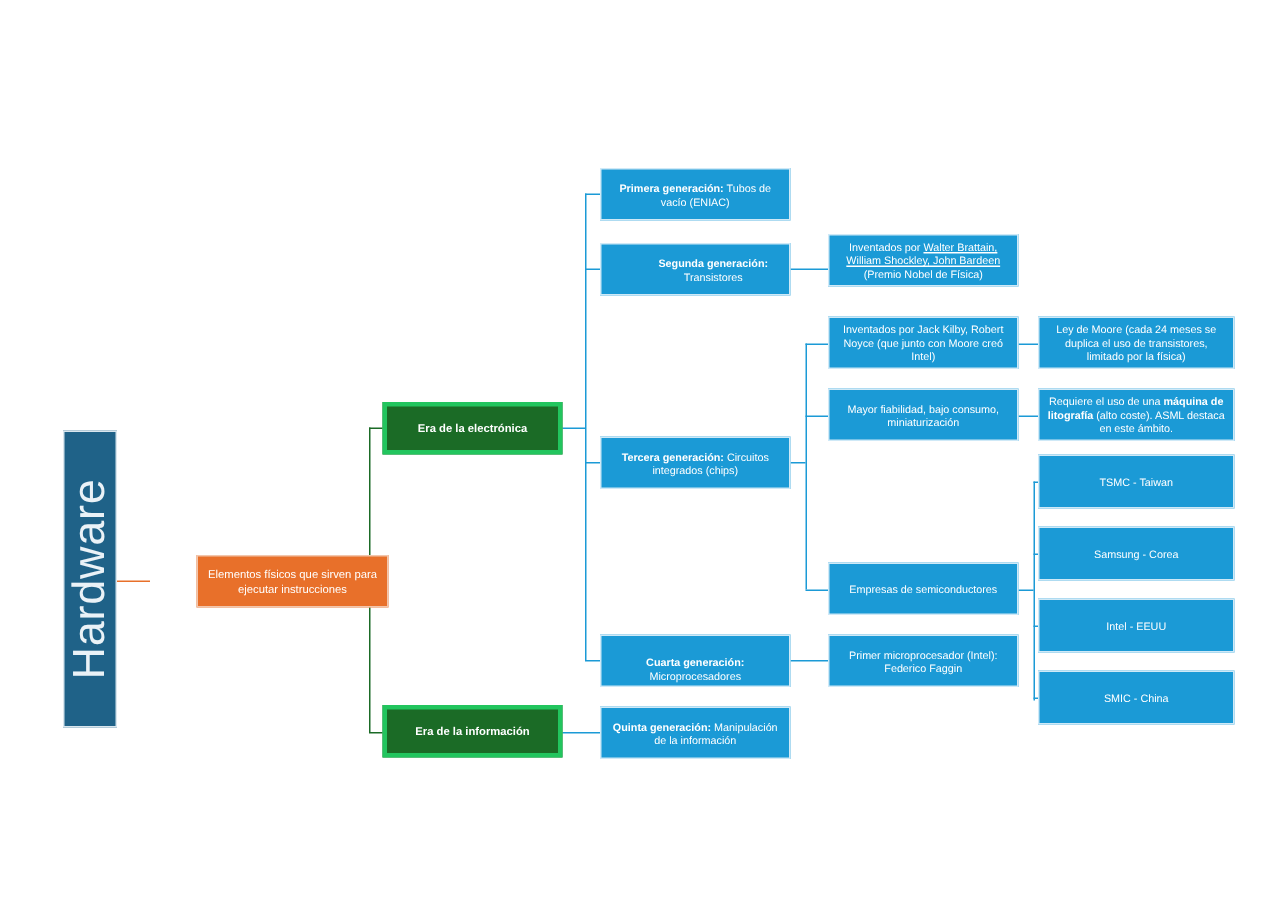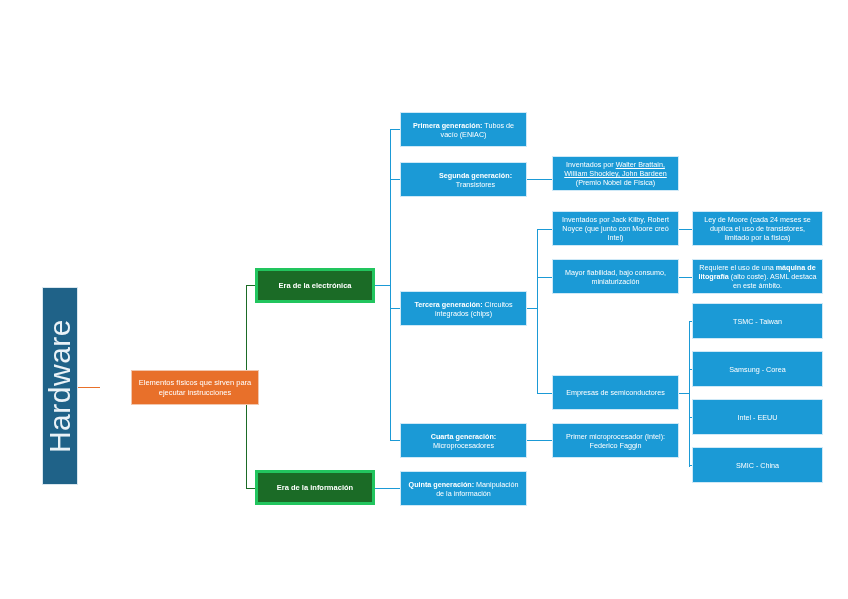--- a/index.html
+++ b/index.html
@@ -138,21 +138,21 @@
   </div>
 
   <div class="node blue" style="left:400px; top:162px; width:127px; height:35px;padding-left:29px;">
     <span class="txt"><b>Segunda generación:</b><span> Transistores</span></span>
   </div>
 
   <div class="node blue" style="left:400px; top:291px; width:127px; height:35px;">
     <span class="txt"><b>Tercera generación:</b><span> Circuitos integrados (chips)</span></span>
   </div>
 
-  <div class="node blue" style="left:400px; top:423px; width:127px; height:35px;">
+  <div class="node blue" style="left:400px; top:423px; width:127px; height:35px;align-items:flex-end;">
     <span class="txt"><b>Cuarta generación:</b><span> Microprocesadores</span></span>
   </div>
 
   <div class="node blue" style="left:400px; top:471px; width:127px; height:35px;">
     <span class="txt"><b>Quinta generación:</b><span> Manipulación de la información</span></span>
   </div>
 
   <div class="node blue" style="left:552px; top:156px; width:127px; height:35px;">
     <span class="txt"><span>Inventados por </span><u>Walter Brattain, William Shockley, John Bardeen</u><span> (Premio Nobel de Física)</span></span>
   </div>

